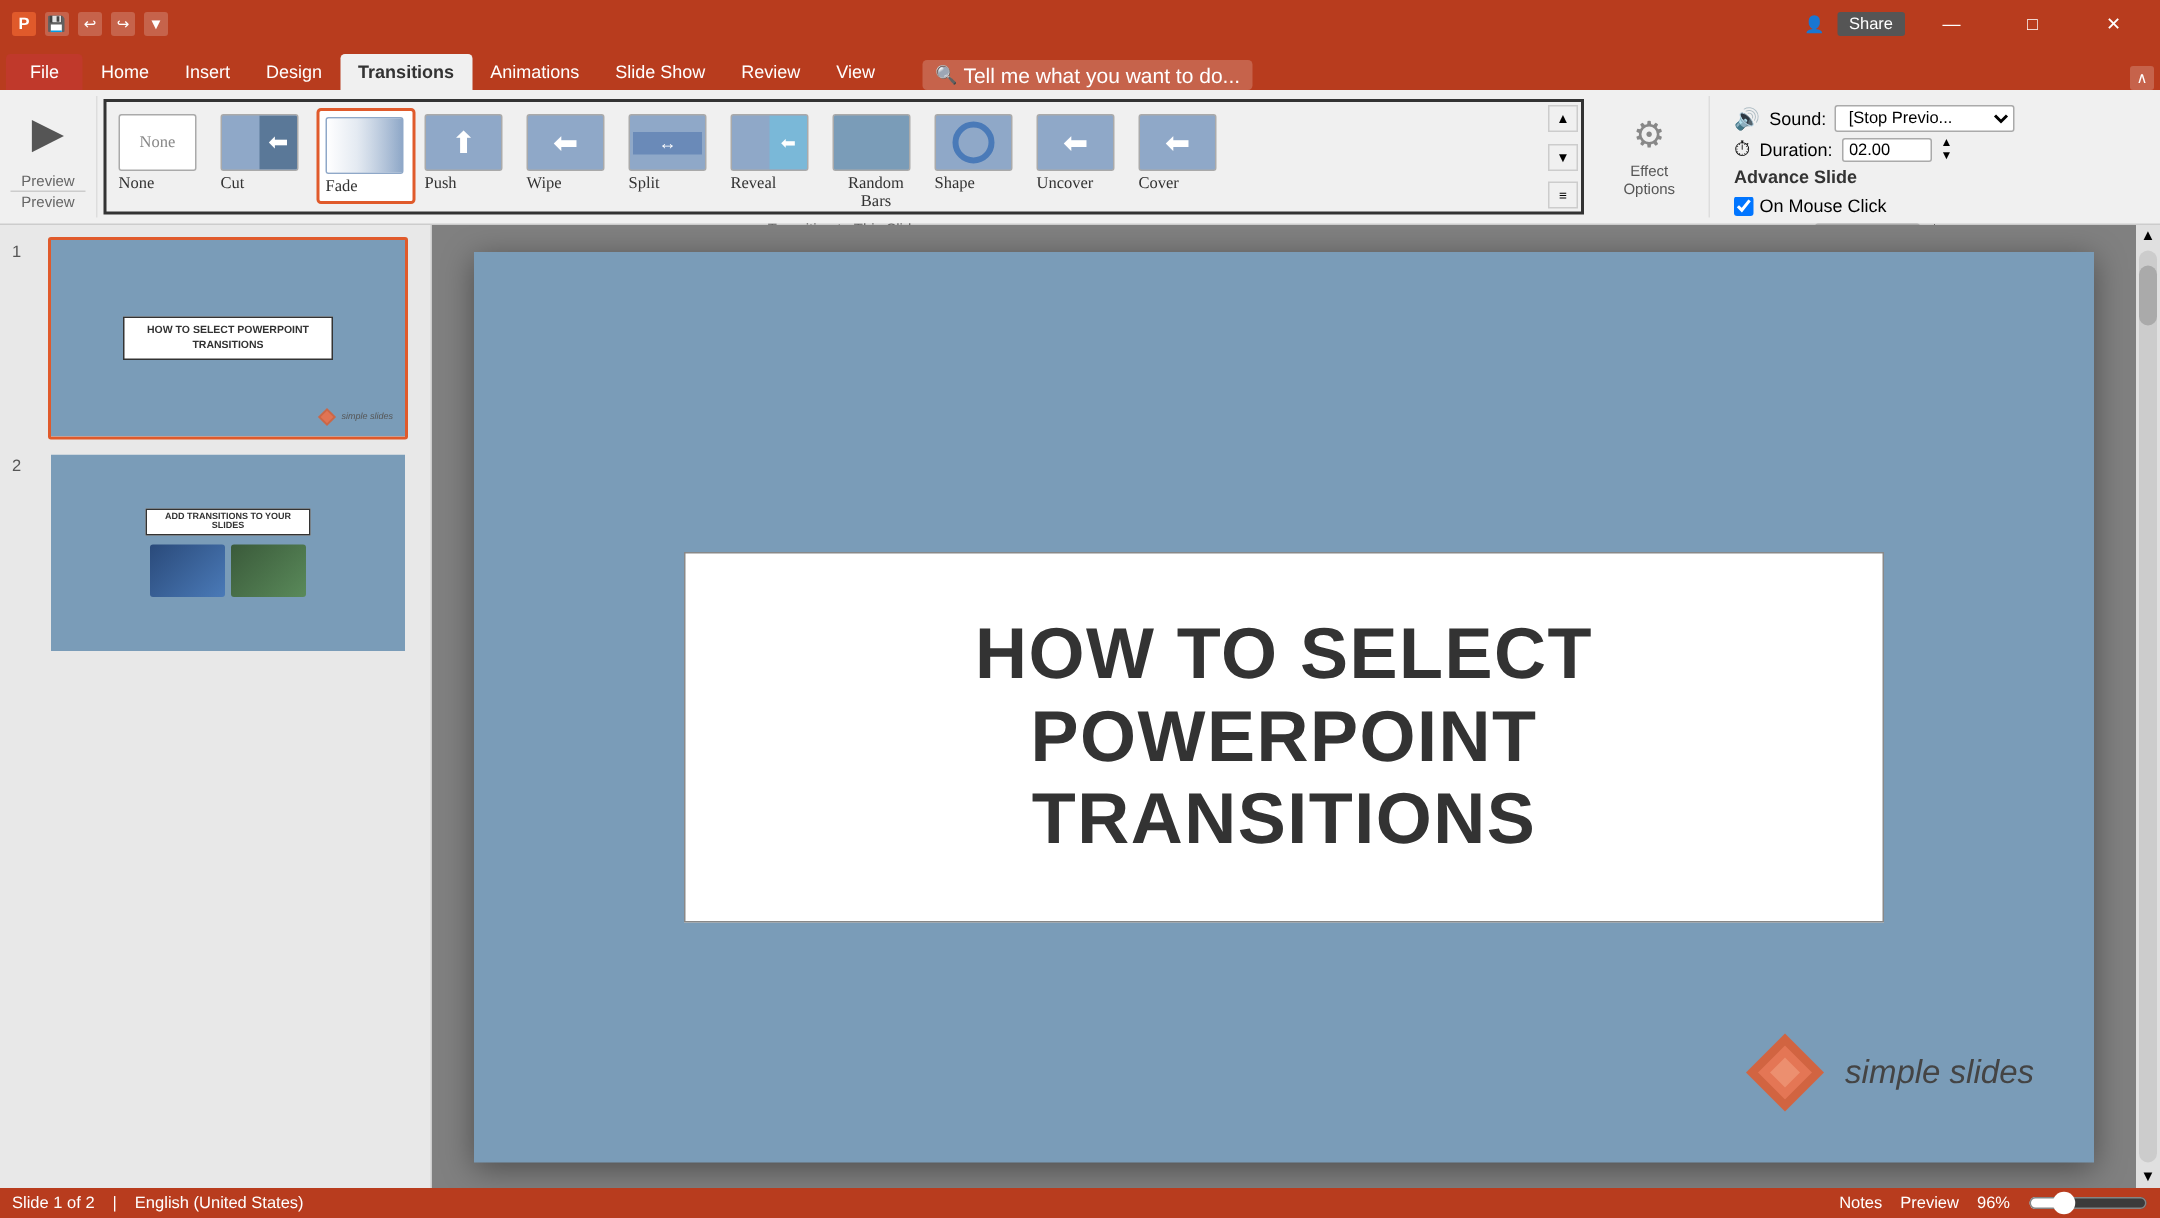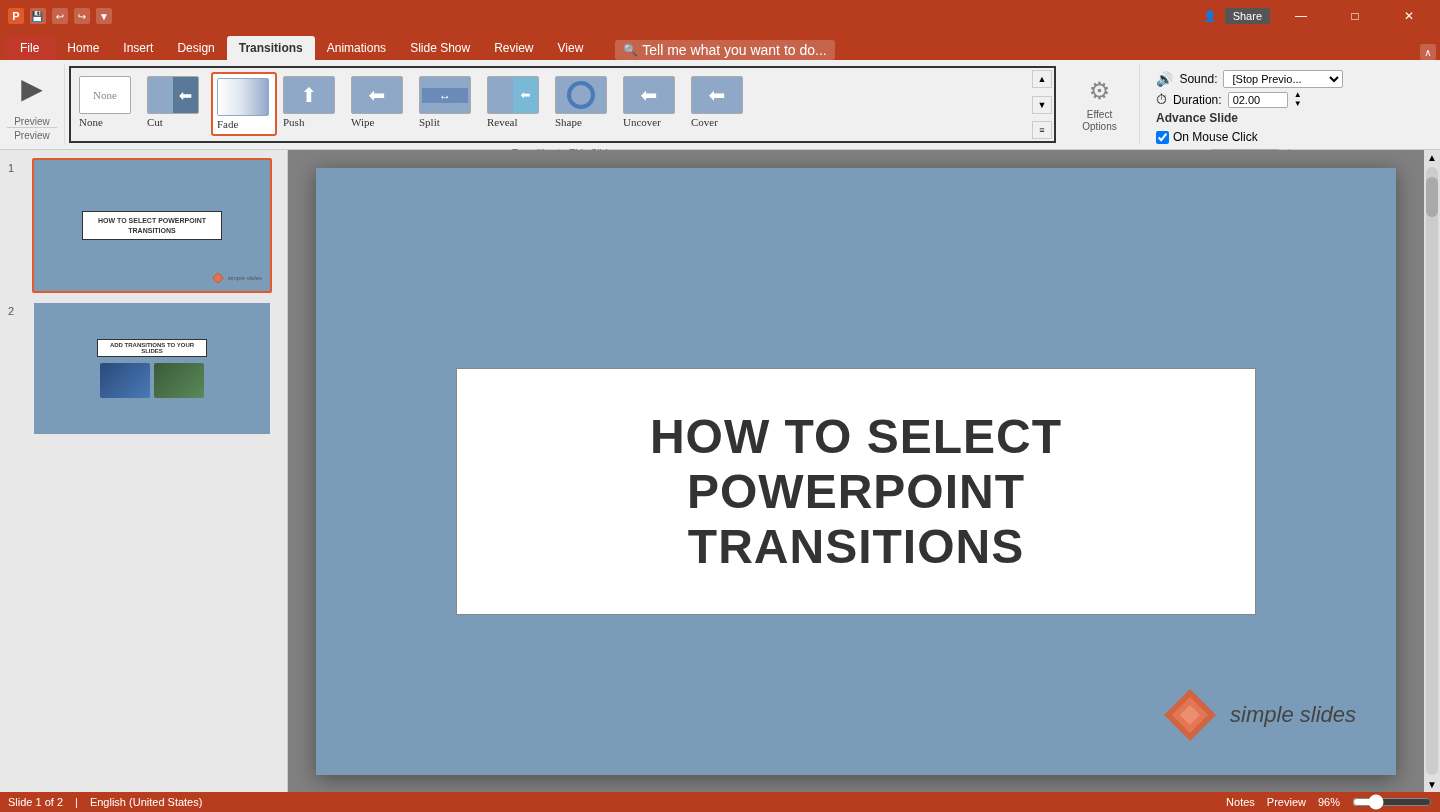--- a/index.html
+++ b/index.html
@@ -470,20 +470,29 @@
         <div class="transition-label">Split</div>
       </div>
 
       <div class="transition-item">
         <div class="transition-icon" style="background:#8fa8c8; position:relative;">
           <div style="position:absolute; left:50%; top:0; right:0; bottom:0; background:#7ab8d8; display:flex; align-items:center; justify-content:center; color:white; font-size:12px;">⬅</div>
         </div>
         <div class="transition-label">Reveal</div>
       </div>
 
+      <div class="transition-item">
+        <div class="transition-icon" style="background:#7a9cb8; display:flex; flex-direction:column; gap:2px; padding:3px;">
+          <div style="height:6px; background:#5a8ab8; border-radius:1px;"></div>
+          <div style="height:6px; background:#8ab8d8; border-radius:1px; margin-left:4px;"></div>
+          <div style="height:6px; background:#5a8ab8; border-radius:1px; margin-left:2px; margin-right:4px;"></div>
+          <div style="height:6px; background:#8ab8d8; border-radius:1px;"></div>
+        </div>
+        <div class="transition-label">Random Bars</div>
+      </div>
 
       <div class="transition-item">
         <div class="transition-icon" style="background:#8fa8c8; display:flex; align-items:center; justify-content:center;">
           <div style="width:28px; height:28px; border-radius:50%; border:4px solid #4a7ab8; background:transparent;"></div>
         </div>
         <div class="transition-label">Shape</div>
       </div>
 
       <div class="transition-item">
         <div class="transition-icon" style="background:#8fa8c8; position:relative;">

